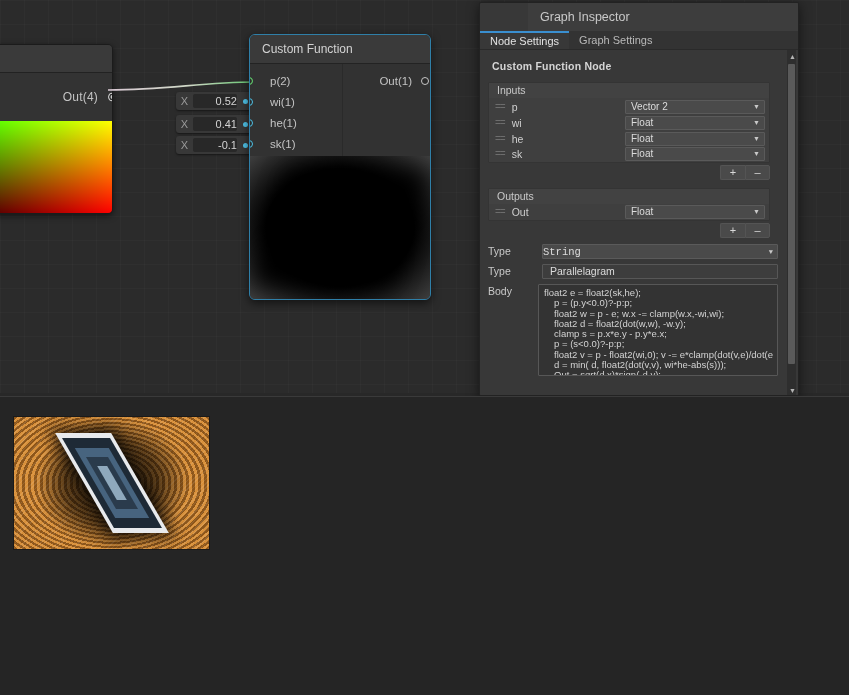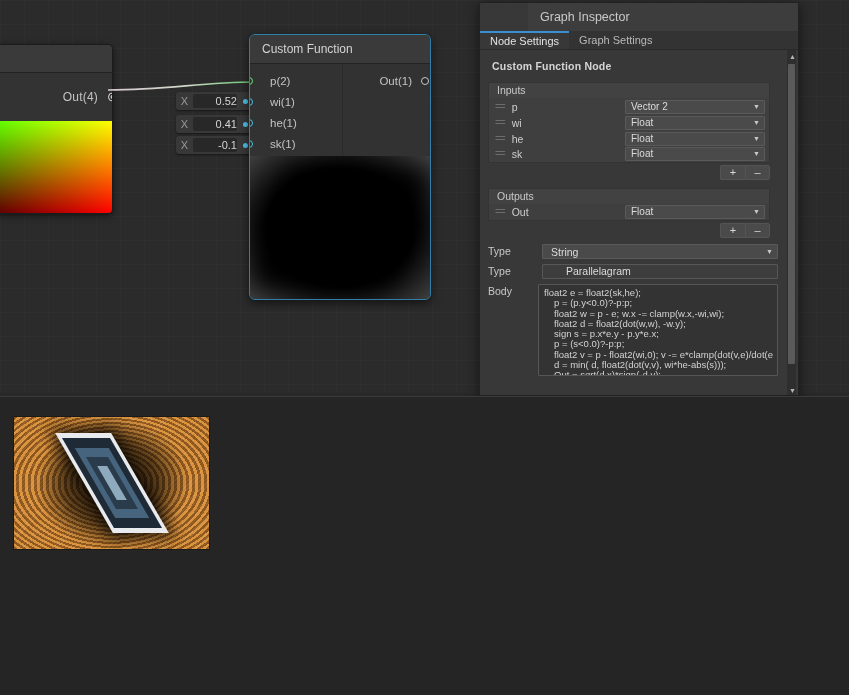--- a/index.html
+++ b/index.html
@@ -185,27 +185,27 @@
     color:#d9d9d9; font-size:11px; line-height:13px; text-align:center;
   }
   .pm-btn.left{ border-radius:2px 0 0 2px; border-right:none; }
   .pm-btn.right{ border-radius:0 2px 2px 0; }
 
   .field-row{ display:flex; align-items:flex-start; margin-top:5px; }
   .field-label{ width:54px; color:#c9c9c9; font-size:10.5px; padding-top:1px; }
   .field-ctl{ flex:1; }
   .txtbox{
     height:15px; background:#3d3d3d; border:1px solid #575757;
-    color:#dcdcdc; font-size:10.5px; line-height:13px; padding-left:23px;
+    color:#dcdcdc; font-size:10.5px; line-height:13px; padding-left:7px;
     border-radius:1px;
   }
   .dd-wide{
     height:15px; background:#4a4a4a; border:1px solid #5a5a5a;
     display:flex; align-items:center; justify-content:space-between;
-    padding:0 4px 0 8px; color:#dcdcdc; font-size:10.5px; border-radius:1px;
+    padding:0 4px 0 0; color:#dcdcdc; font-size:10.5px; border-radius:1px;font-family:Liberation Mono, monospace;
   }
   .bodybox{
     height:92px; background:#333333; border:1px solid #575757;
     padding:3px 4px 0 5px; overflow:hidden; border-radius:1px;
   }
   .bodybox .bline{
     color:#d3d3d3; font-size:9.5px; line-height:10.3px; white-space:nowrap;
   }
   .bodybox .bline.ind{ padding-left:10px; }
   .v-scroll{
@@ -451,21 +451,21 @@
       </div>
 
       <div class="field-row" style="width:290px;">
         <span class="field-label">Body</span>
         <span class="field-ctl">
           <div class="bodybox">
             <div class="bline">float2 e = float2(sk,he);</div>
             <div class="bline ind">p = (p.y&lt;0.0)?-p:p;</div>
             <div class="bline ind">float2  w = p - e; w.x -= clamp(w.x,-wi,wi);</div>
             <div class="bline ind">float2  d = float2(dot(w,w), -w.y);</div>
-            <div class="bline ind">sign s = p.x*e.y - p.y*e.x;</div>
+            <div class="bline ind">clamp s = p.x*e.y - p.y*e.x;</div>
             <div class="bline ind">p = (s&lt;0.0)?-p:p;</div>
             <div class="bline ind">float2  v = p - float2(wi,0); v -= e*clamp(dot(v,e)/dot(e</div>
             <div class="bline ind">d = min( d, float2(dot(v,v), wi*he-abs(s)));</div>
             <div class="bline ind">Out = sqrt(d.x)*sign(-d.y);</div>
           </div>
         </span>
       </div>
 
       <div class="v-scroll">
         <span class="arrow up">▲</span>

